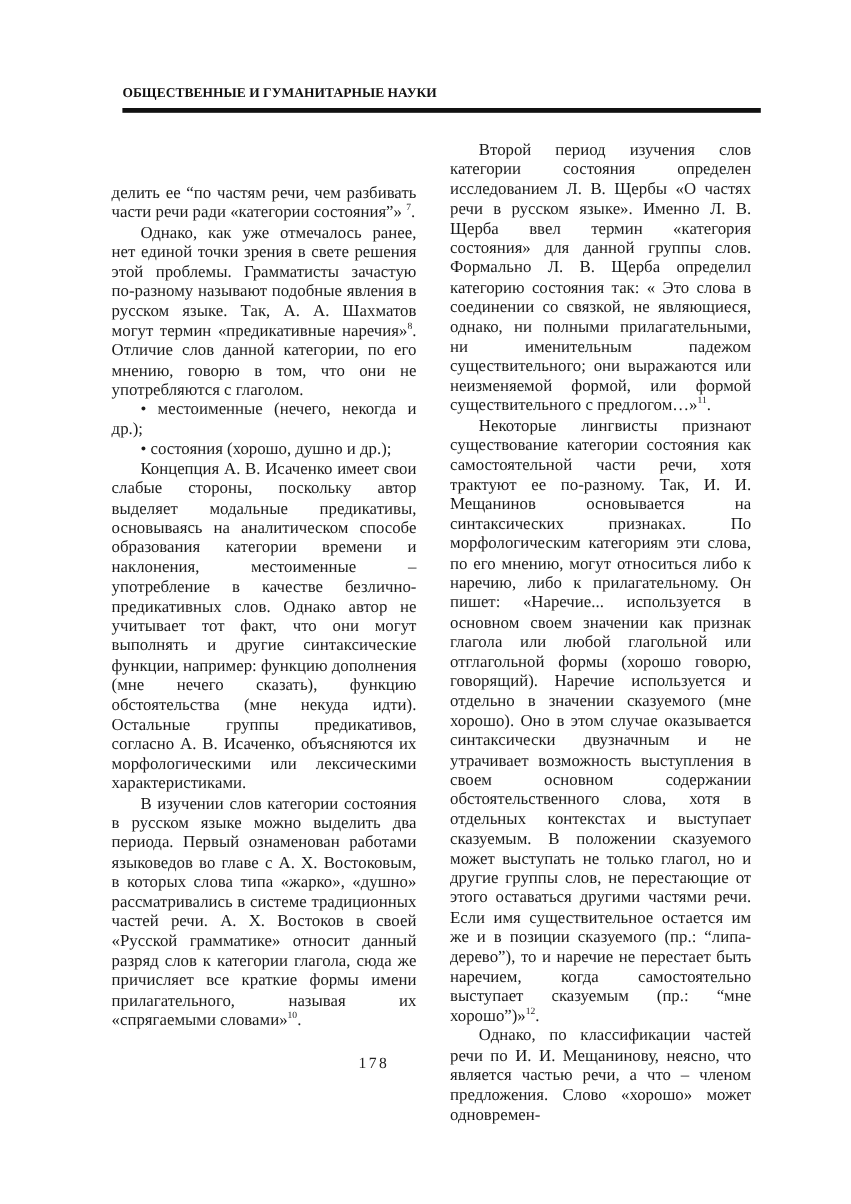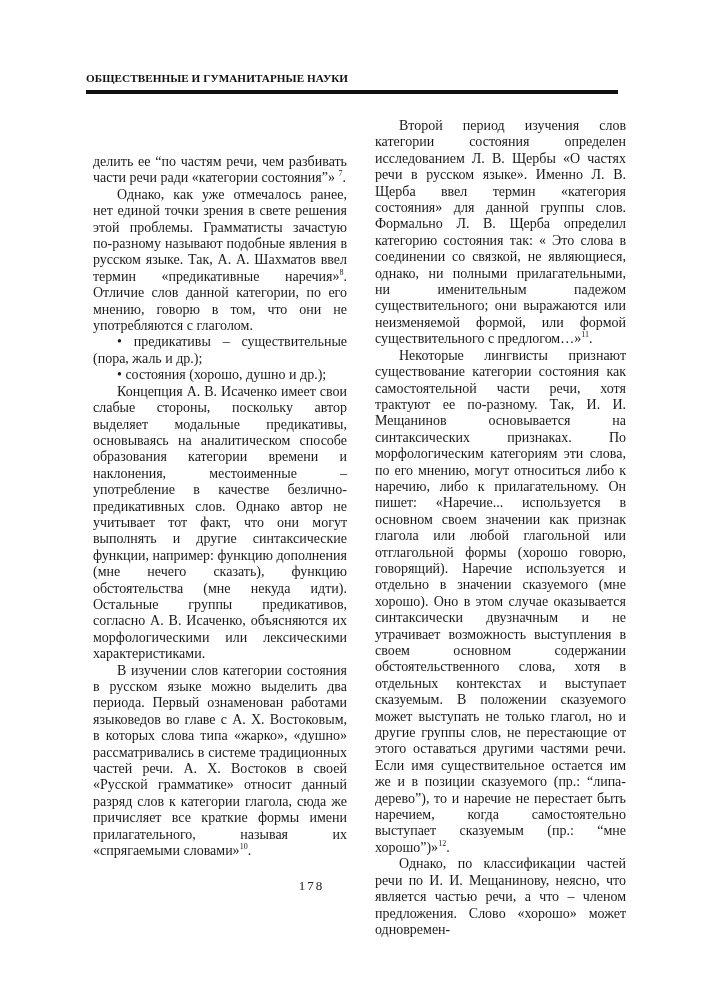--- a/index.html
+++ b/index.html
@@ -1,18 +1,18 @@
 <!DOCTYPE html>
 <html><head>
   <meta charset="utf-8">
   <style>
     html, body { margin: 0; padding: 0; background: #ffffff; }
     body { width: 709px; height: 1003px; position: relative; overflow: hidden;
            font-family: "Liberation Serif", "DejaVu Serif", serif; color: #1a1a1a; }
-    .header { position: absolute; left: 86px; top: 72px; width: 532px; }
+    .header { position: absolute; left: 102px; top: 72px; width: 532px; }
     .header-title { font-family: "Liberation Serif", serif; font-weight: bold; font-size: 11.2px;
                     letter-spacing: 0.05px; line-height: 13px; color: #111; white-space: nowrap; }
     .header-rule { position: absolute; left: 0; top: 18px; width: 532px; height: 3.5px; background: #111; }
     .col { position: absolute; top: 118px; font-size: 14px; line-height: 16.4px; text-align: justify; }
     .col-left { left: 93px; width: 254px; margin-top: 36px; }
     .col-right { left: 375px; width: 251px; }
     .col p { margin: 0; text-indent: 0; hyphens: manual; }
     .col p.ind { text-indent: 24px; }
     .col p.bullet { text-indent: 24px; }
     .col p.bullet::before { content: "\2022\00a0"; }
@@ -23,22 +23,22 @@
 </head>
 <body>
 
 <div class="header">
   <div class="header-title">ОБЩЕСТВЕННЫЕ И ГУМАНИТАРНЫЕ НАУКИ</div>
   <div class="header-rule"></div>
 </div>
 
 <div class="col col-left">
   <p><span>делить ее “по частям речи, чем разбивать части речи ради «категории состояния”» </span><sup>7</sup><span>.</span></p>
-  <p class="ind"><span>Однако, как уже отмечалось ранее, нет единой точки зрения в свете решения этой проблемы. Грамматисты зачастую по-разному называют подобные явления в русском языке. Так, А. А. Шахматов ввел термин «предикативные наречия»</span><sup>8</sup><span>. Отличие слов данной категории, по его мнению, говорю в том, что они не употребляются с глаголом.</span></p>
-  <p class="bullet">предикативы – существительные (пора, жаль и др.);</p>
+  <p class="ind"><span>Однако, как уже отмечалось ранее, нет единой точки зрения в свете решения этой проблемы. Грамматисты зачастую по-разному называют подобные явления в русском языке. Так, А. А. Шахматов могут термин «предикативные наречия»</span><sup>8</sup><span>. Отличие слов данной категории, по его мнению, говорю в том, что они не употребляются с глаголом.</span></p>
+  <p class="bullet">местоименные (нечего, некогда и др.);</p>
   <p class="bullet">состояния (хорошо, душно и др.);</p>
   <p class="ind">Концепция А. В. Исаченко имеет свои слабые стороны, поскольку автор выделяет модальные предикативы, основываясь на аналитическом способе образования категории времени и наклонения, местоименные – употребление в качестве безлично-предикативных слов. Однако автор не учитывает тот факт, что они могут выполнять и другие синтаксические функции, например: функцию дополнения (мне нечего сказать), функцию обстоятельства (мне некуда идти). Остальные группы предикативов, согласно А. В. Исаченко, объясняются их морфологическими или лексическими характеристиками.</p>
   <p class="ind"><span>В изучении слов категории состояния в русском языке можно выделить два периода. Первый ознаменован работами языковедов во главе с А. Х. Востоковым, в которых слова типа «жарко», «душно» рассматривались в системе традиционных частей речи. А. Х. Востоков в своей «Русской грамматике» относит данный разряд слов к категории глагола, сюда же причисляет все краткие формы имени прилагательного, называя их «спрягаемыми словами»</span><sup>10</sup><span>.</span></p>
 </div>
 
 <div class="col col-right">
   <p class="ind"><span>Второй период изучения слов категории состояния определен исследованием Л. В. Щербы «О частях речи в русском языке». Именно Л. В. Щерба ввел термин «категория состояния» для данной группы слов. Формально Л. В. Щерба определил категорию состояния так: « Это слова в соединении со связкой, не являющиеся, однако, ни полными прилагательными, ни именительным падежом существительного; они выражаются или неизменяемой формой, или формой существительного с предлогом…»</span><sup>11</sup><span>.</span></p>
   <p class="ind"><span>Некоторые лингвисты признают существование категории состояния как самостоятельной части речи, хотя трактуют ее по-разному. Так, И. И. Мещанинов основывается на синтаксических признаках. По морфологическим категориям эти слова, по его мнению, могут относиться либо к наречию, либо к прилагательному. Он пишет: «Наречие... используется в основном своем значении как признак глагола или любой глагольной или отглагольной формы (хорошо говорю, говорящий). Наречие используется и отдельно в значении сказуемого (мне хорошо). Оно в этом случае оказывается синтаксически двузначным и не утрачивает возможность выступления в своем основном содержании обстоятельственного слова, хотя в отдельных контекстах и выступает сказуемым. В положении сказуемого может выступать не только глагол, но и другие группы слов, не перестающие от этого оставаться другими частями речи. Если имя существительное остается им же и в позиции сказуемого (пр.: “липа-дерево”), то и наречие не перестает быть наречием, когда самостоятельно выступает сказуемым (пр.: “мне хорошо”)»</span><sup>12</sup><span>.</span></p>
   <p class="ind">Однако, по классификации частей речи по И. И. Мещанинову, неясно, что является частью речи, а что – членом предложения. Слово «хорошо» может одновремен-</p>
 </div>

